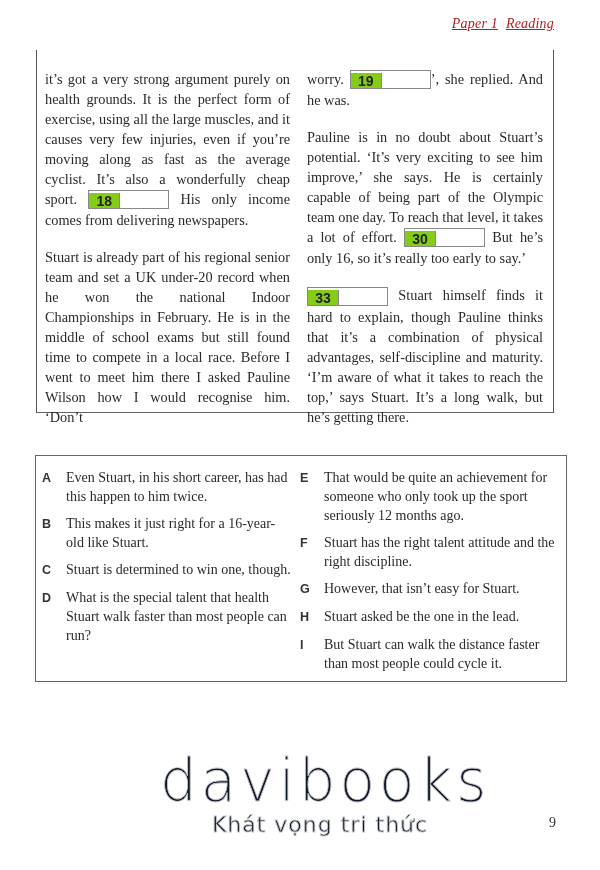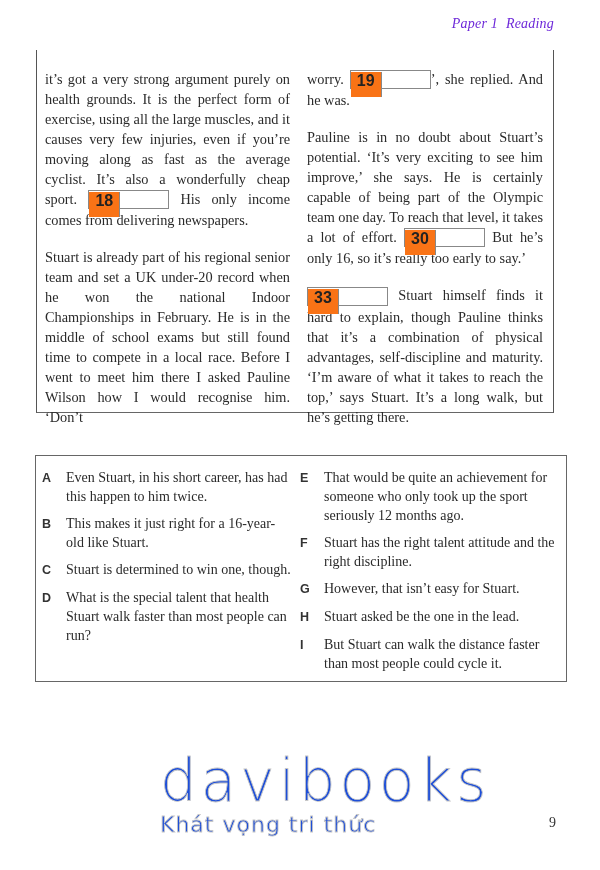--- a/index.html
+++ b/index.html
@@ -3,62 +3,63 @@
   <meta charset="utf-8">
   <style>
     html, body { margin: 0; padding: 0; }
     body {
       width: 600px; height: 870px; position: relative; overflow: hidden;
       background: #ffffff; color: #2a2a2a;
       font-family: "Liberation Serif", "DejaVu Serif", serif;
     }
     .header {
       position: absolute; top: 16px; right: 46px;
-      font-style: italic; font-size: 14px; color: #6d28d9;
+      font-style: italic; font-size: 14px; color: #b91c1c;
       letter-spacing: 0.2px;
+      text-decoration: underline;
     }
     .header .sep { display: inline-block; width: 8px; }
     .text-box {
       position: absolute; left: 36px; top: 50px; width: 516px; height: 362px;
       border-left: 1.5px solid #555; border-right: 1.5px solid #555; border-bottom: 1.5px solid #666;
     }
     .col {
       position: absolute; top: 11px;
       font-size: 14.3px; line-height: 20px; text-align: justify;
     }
     .col.left { left: 8px; width: 245px; }
     .col.right { left: 270px; width: 236px; }
     .col p { margin: 8px 0 17px 0; }
     .gap {
       display: inline-block; vertical-align: middle; height: 17px;
       border: 1px solid #888; background: #fff; position: relative; top: -1px;
       font-family: "Liberation Sans", "DejaVu Sans", sans-serif;
     }
     .gap .num {
-      display: inline-block; width: 30px; height: 25px; line-height: 17px;
-      background: #f97316; border-right: 1px solid #888; text-align: center;
-      font-weight: bold; font-size: 16px; color: #222;
+      display: inline-block; width: 30px; height: 15px; line-height: 17px;
+      background: #84cc16; border-right: 1px solid #888; text-align: center;
+      font-weight: bold; font-size: 14px; color: #222;
     }
     .gap .blank { display: inline-block; width: 48px; height: 17px; vertical-align: top; }
     .options-box {
       position: absolute; left: 35px; top: 455px; width: 530px; height: 225px;
       border: 1.5px solid #666;
     }
     .opt-col { position: absolute; top: 12px; }
     .opt-col.left { left: 6px; width: 250px; }
     .opt-col.right { left: 264px; width: 262px; }
     .opt { display: flex; font-size: 14px; line-height: 19px; margin-bottom: 8px; }
     .opt .letter {
       width: 24px; flex: none; font-family: "Liberation Sans", "DejaVu Sans", sans-serif;
       font-weight: bold; font-size: 12.5px; color: #333; padding-top: 1px;
     }
     .opt .text { flex: 1; }
     .watermark {
-      position: absolute; left: 160px; top: 752px; width: 320px; text-align: left;
-      color: #1d4ed8; -webkit-text-stroke: 0.8px #c8c8c8; text-shadow: 0 0 1px #e2e2e2;
+      position: absolute; left: 160px; top: 752px; width: 320px; text-align: center;
+      color: #0f172a; -webkit-text-stroke: 0.8px #c8c8c8; text-shadow: 0 0 1px #e2e2e2;
       font-family: "DejaVu Sans", sans-serif;
     }
     .watermark .brand { font-size: 58px; letter-spacing: 4px; line-height: 58px; font-weight: 200; }
     .watermark .slogan { font-size: 22px; letter-spacing: 1px; margin-top: 2px; }
     .page-num { position: absolute; right: 44px; top: 815px; font-size: 14px; color: #333; }
   </style>
 </head>
 <body>
 
 <div class="header">

